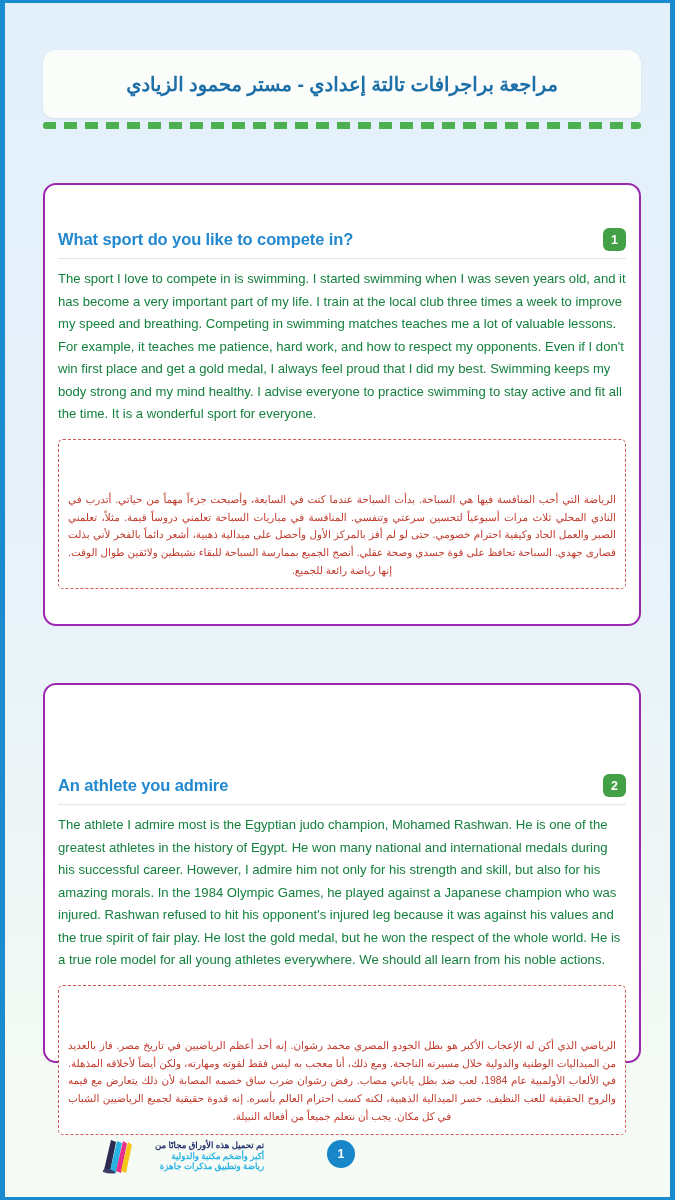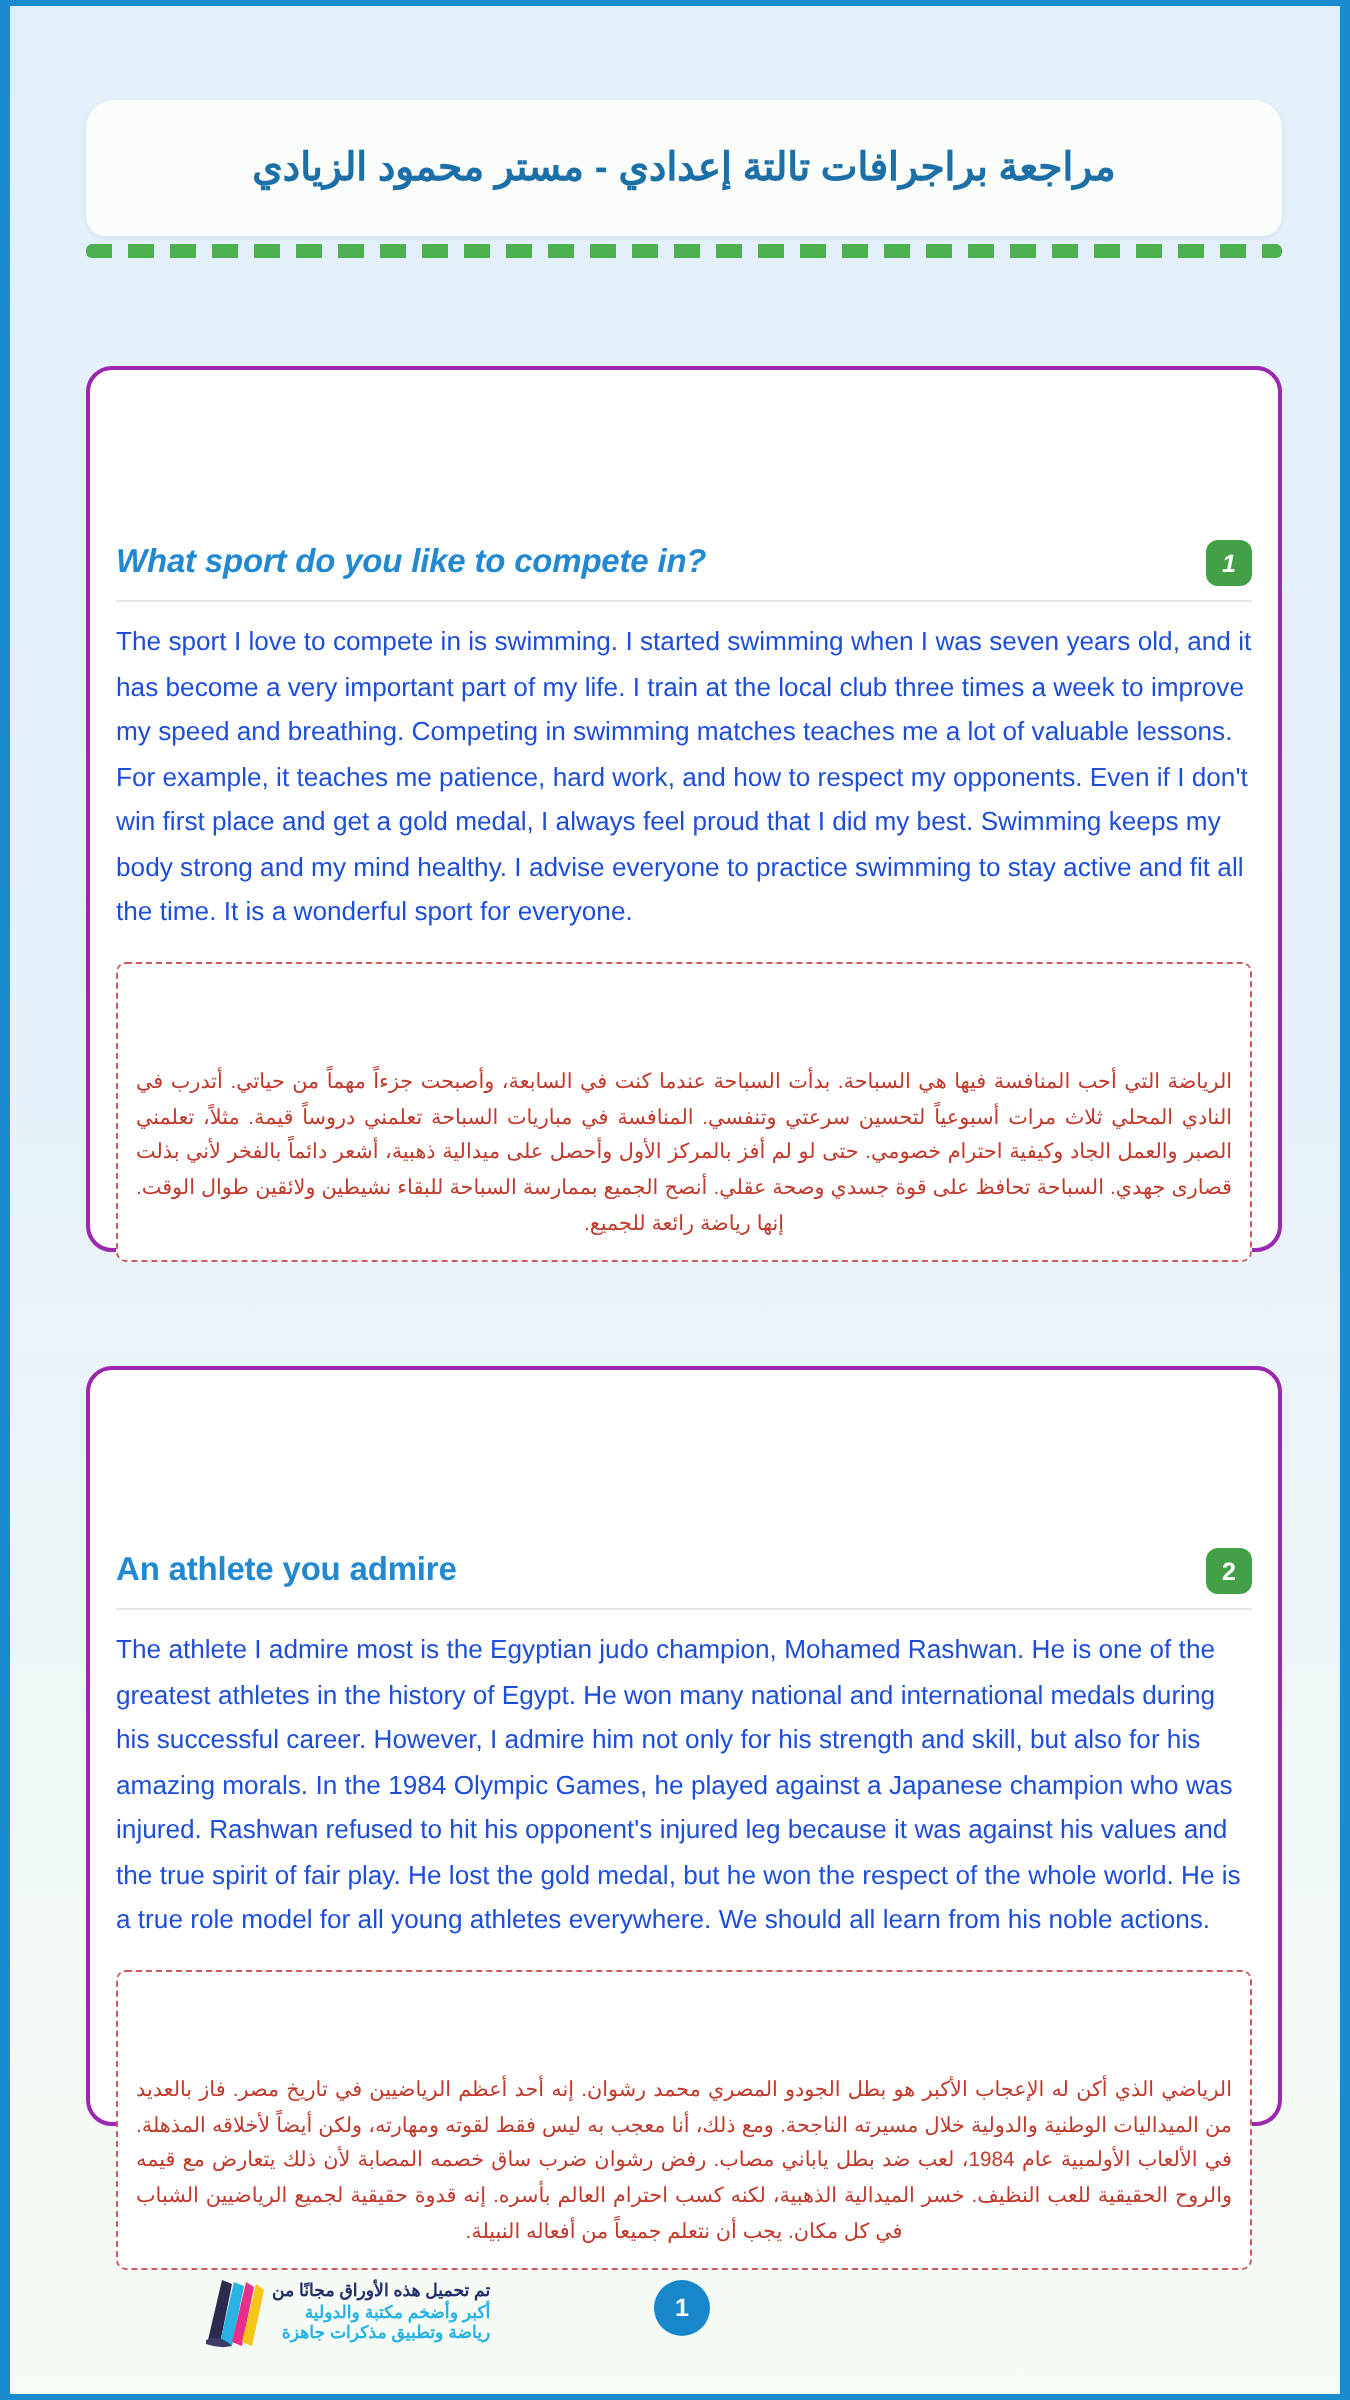--- a/index.html
+++ b/index.html
@@ -79,21 +79,21 @@
   .qhead {
     position: relative;
     margin: 0 13px;
     padding-top: 4px;
     padding-bottom: 7px;
     border-bottom: 1px solid #e7e4ea;
     display: flex;
     align-items: center;
     justify-content: space-between;
   }
-  #card-1 .qhead { margin-top: 81px; font-style: italic; }
+  #card-1 .qhead { margin-top: 39px; }
   #card-2 .qhead { margin-top: 85px; }
 
   .qtitle {
     color: #2288cf;
     font-size: 16.5px;
     font-weight: bold;
     letter-spacing: -0.1px;
   }
   .qbadge {
     width: 23px;
@@ -104,21 +104,21 @@
     font-size: 12.5px;
     font-weight: bold;
     display: flex;
     align-items: center;
     justify-content: center;
     flex: none;
   }
 
   .qbody {
     margin: 9px 13px 0 13px;
-    color: #1d4ed8;
+    color: #15803d;
     font-size: 13.1px;
     line-height: 1.72;
     text-align: left;
   }
 
   .ar-box {
     margin: 13px 13px 0 13px;
     border: 1px dashed #d05a5a;
     border-radius: 5px;
     padding: 7px 9px 8px 9px;
@@ -141,21 +141,21 @@
     right: 0;
     top: 1128px;
     height: 62px;
   }
   #brand {
     position: absolute;
     left: 96px;
     top: 6px;
     display: flex;
     align-items: center;
-    gap: 1px;
+    gap: 20px;
   }
   #brand-logo {
     width: 34px;
     height: 38px;
     flex: none;
   }
   #brand-lines {
     direction: rtl;
     text-align: right;
     line-height: 1.25;

